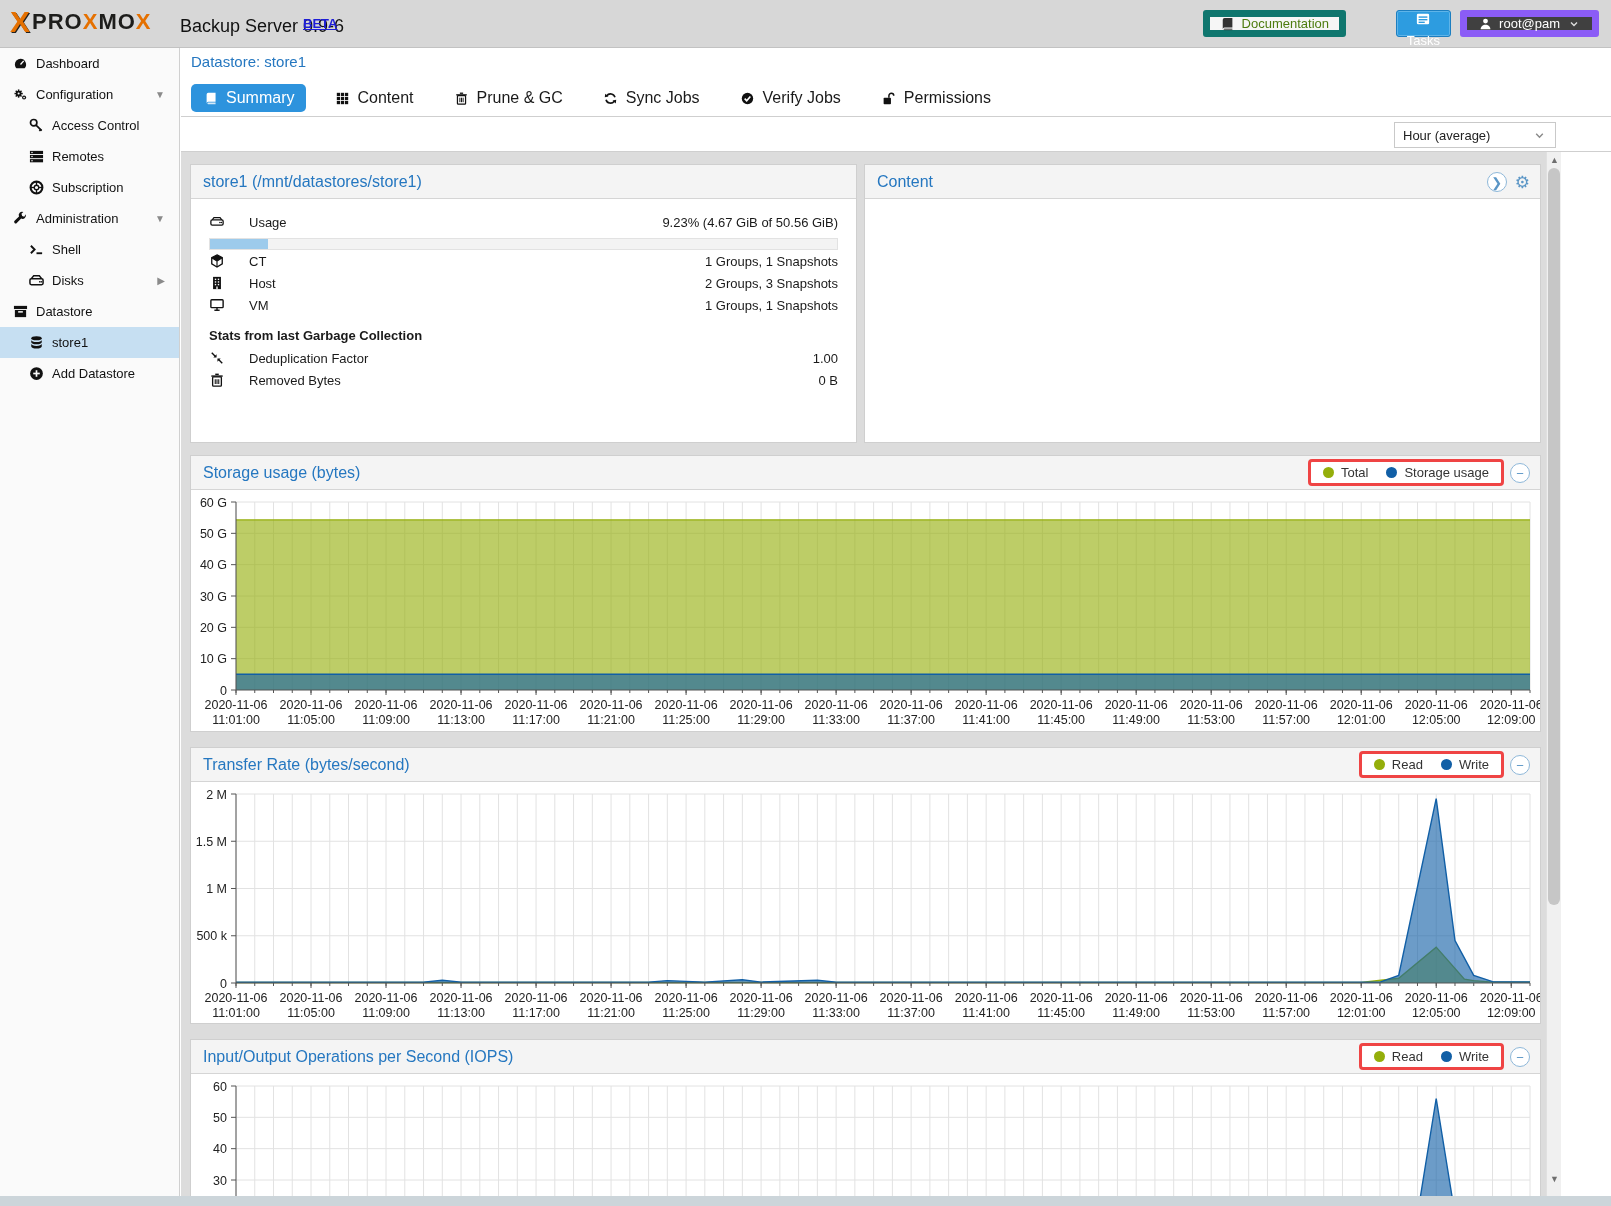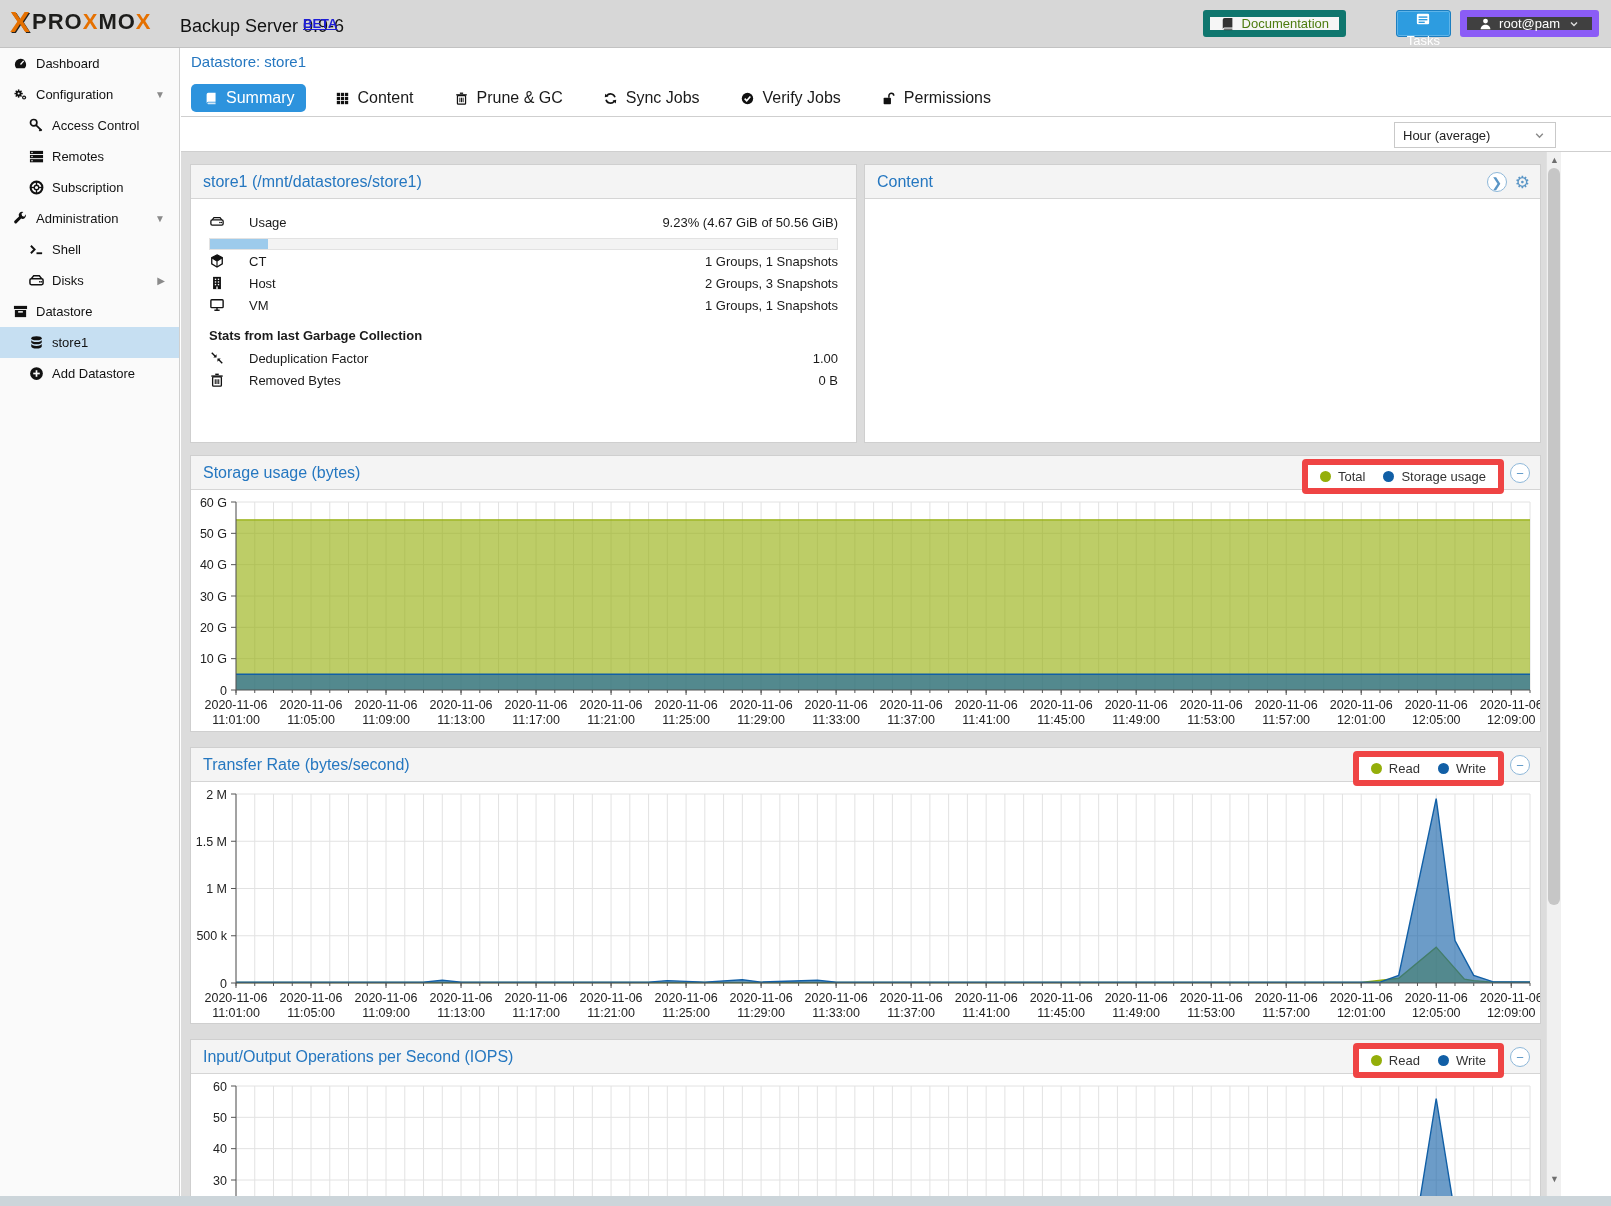--- a/index.html
+++ b/index.html
@@ -40,21 +40,21 @@
 
   #workspace { position:absolute; left:181px; top:152px; width:1365px; height:1054px; background:#dcdcdc; overflow:hidden; }
 
   
   .panel { position:absolute; background:#fff; border:1px solid #cfcfcf; }
   .phead { position:relative; height:34px; background:#f4f4f4; border-bottom:1px solid #d5d5d5; display:flex; align-items:center; }
   .ptitle { margin-left:12px; font-size:16px; color:#2577c0; }
   .ptools { position:absolute; right:10px; top:0; height:34px; display:flex; align-items:center; gap:8px; }
   .toolcirc { width:20px; height:20px; border-radius:50%; border:1px solid #8fb8d9; color:#5b96c6; font-size:13px; display:flex; align-items:center; justify-content:center; cursor:pointer; background:#fff; }
   .gear { color:#5b96c6; font-size:17px; cursor:pointer; }
-  .legend { position:absolute; right:36px; top:3px; height:35px; border:6px solid #ef4444; border-radius:4px; background:#fff; display:flex; align-items:center; gap:18px; padding:0 12px; font-size:13px; color:#333; }
+  .legend { position:absolute; right:36px; top:3px; height:27px; border:3px solid #ef4444; border-radius:4px; background:#fff; display:flex; align-items:center; gap:18px; padding:0 12px; font-size:13px; color:#333; }
   .legend .entry { display:flex; align-items:center; gap:7px; cursor:pointer; }
   .dot { width:11px; height:11px; border-radius:50%; }
 
   #panel-summary { left:190px; top:164px; width:667px; height:279px; }
   #panel-comment { left:864px; top:164px; width:677px; height:279px; }
   #panel-storage { left:190px; top:455px; width:1351px; height:277px; }
   #panel-transfer { left:190px; top:747px; width:1351px; height:277px; }
   #panel-iops { left:190px; top:1039px; width:1351px; height:460px; }
 
   

